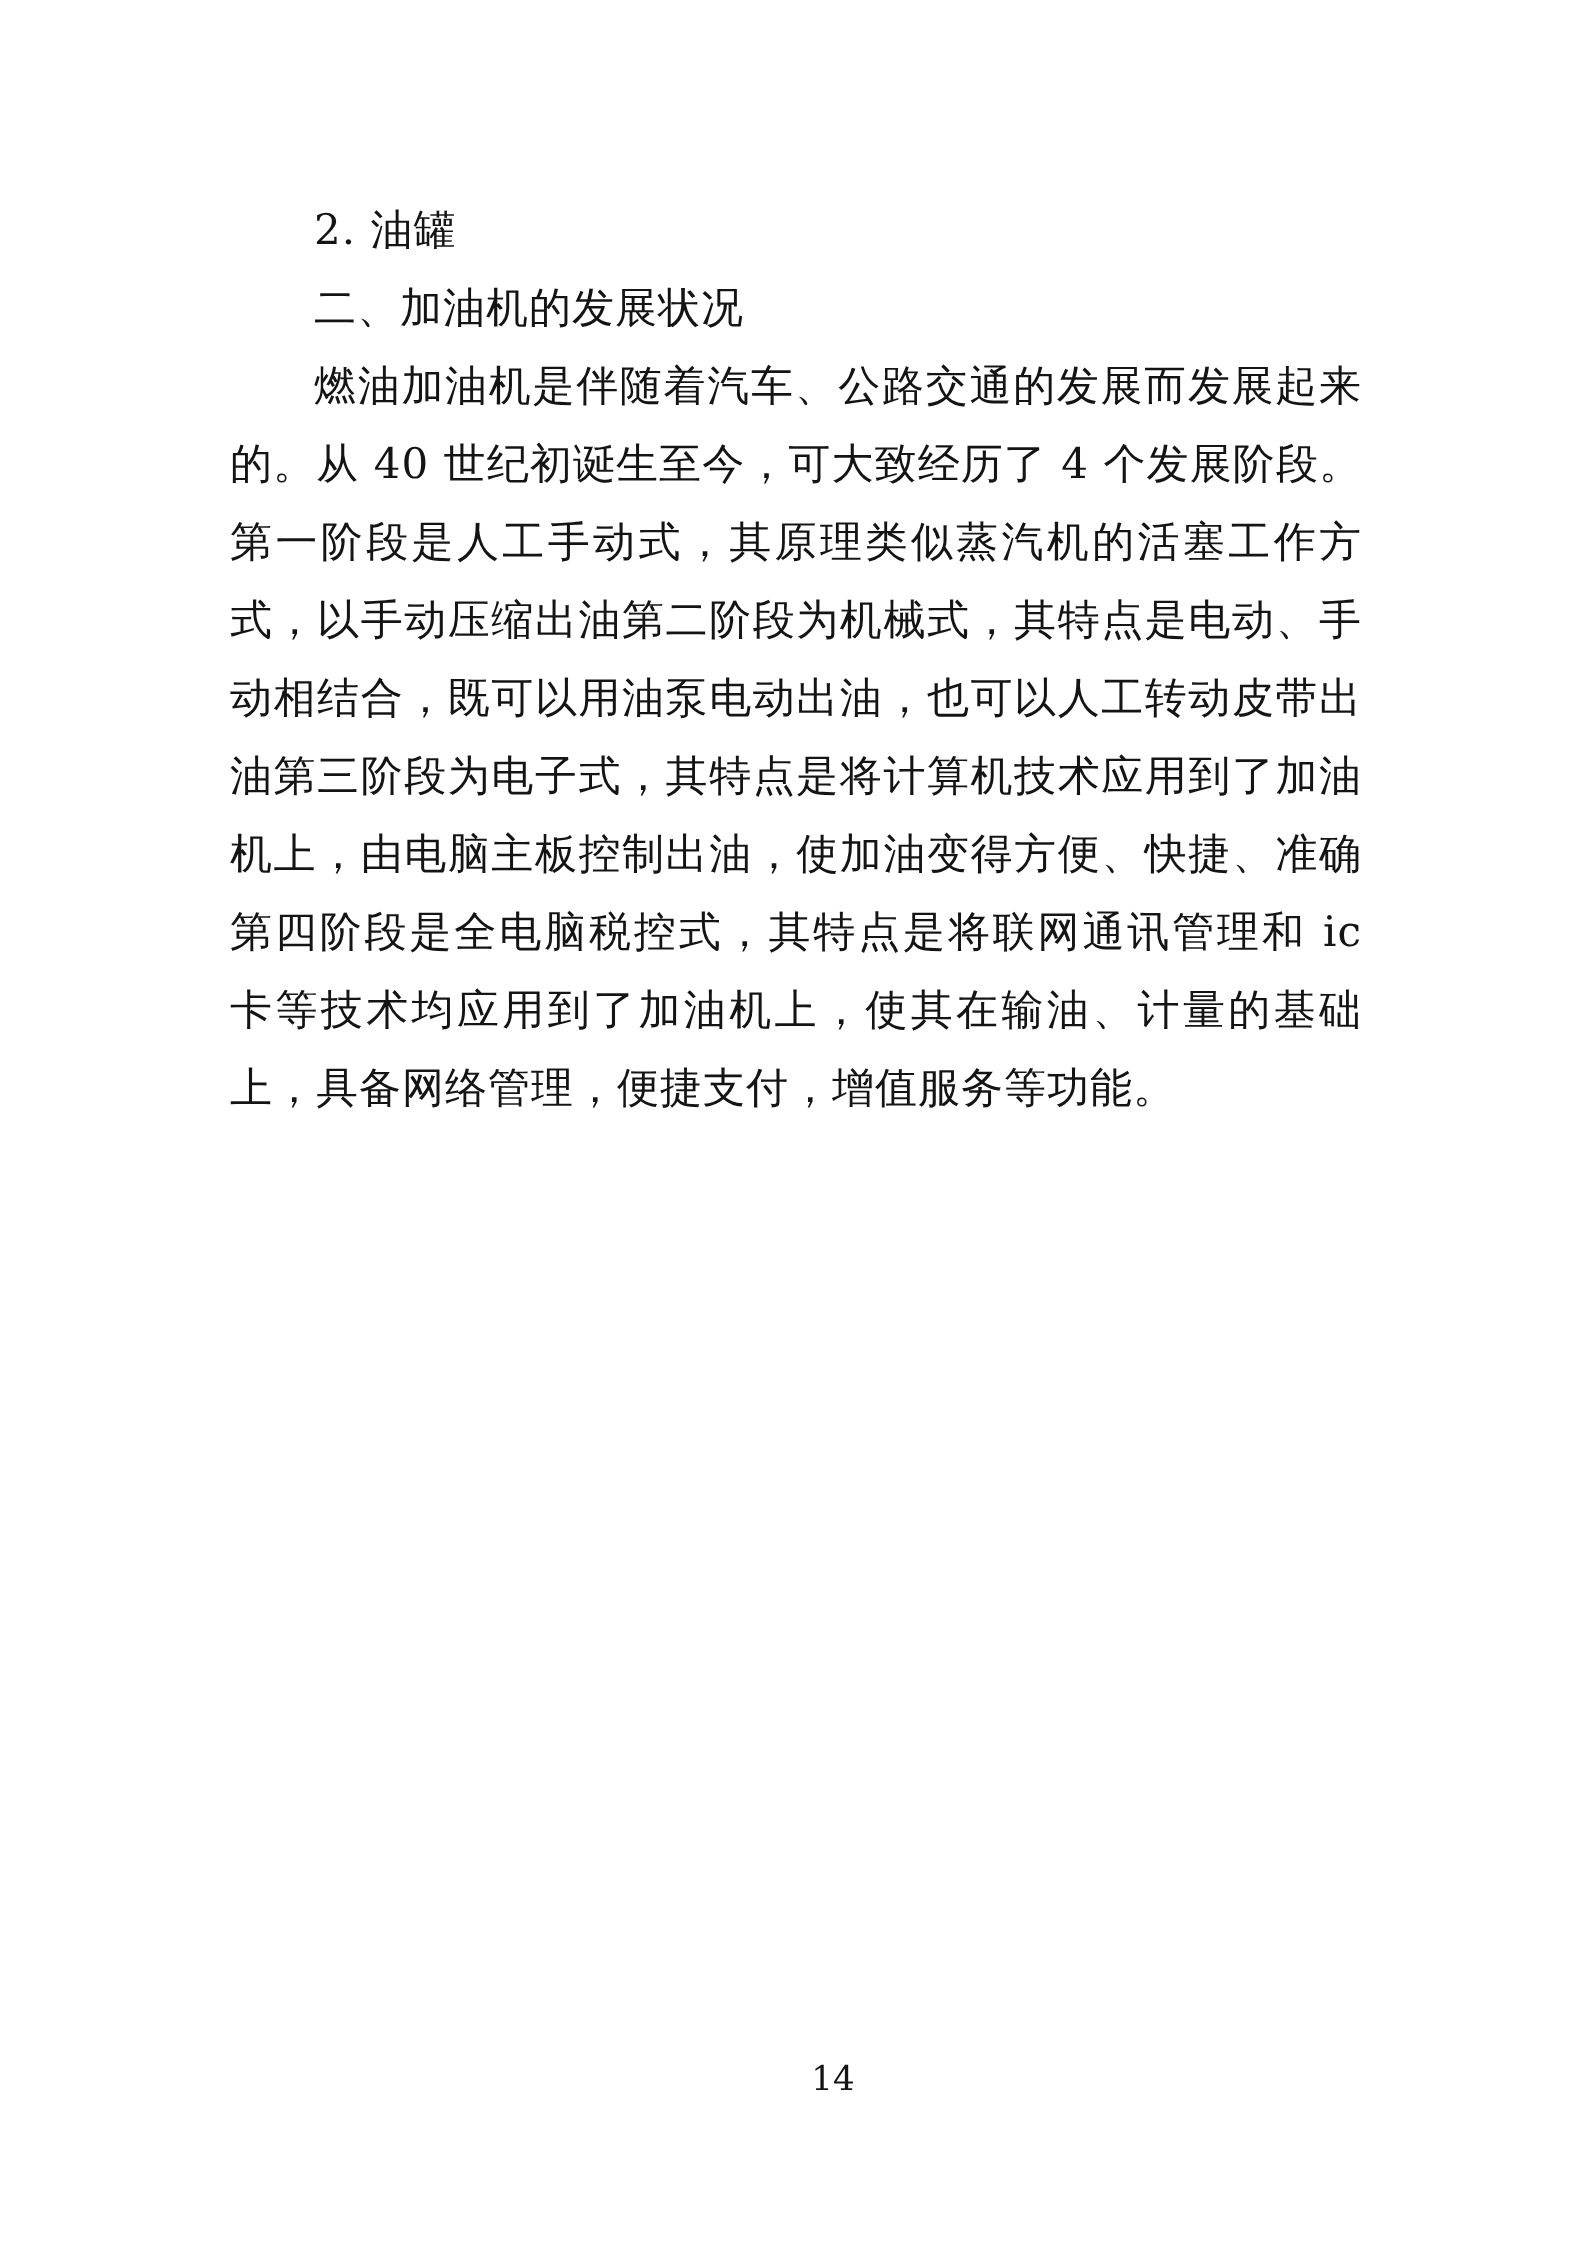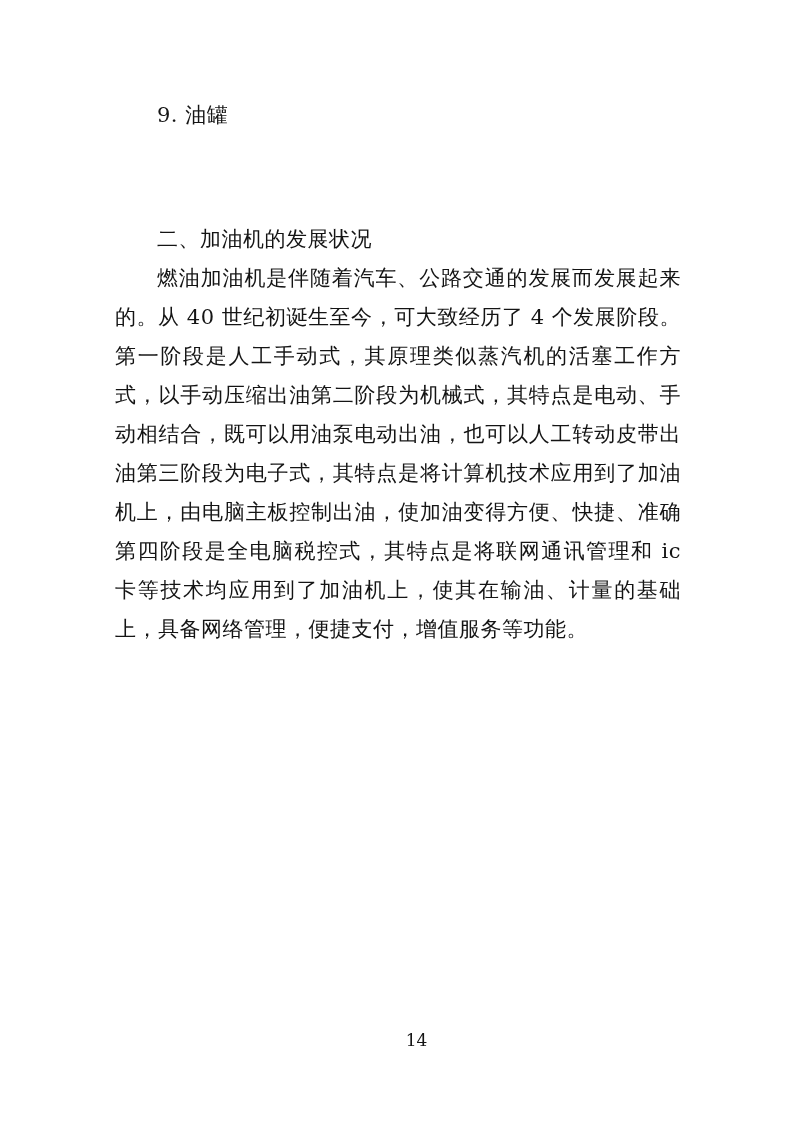--- a/index.html
+++ b/index.html
@@ -28,37 +28,36 @@
     line-height: 39px;
     letter-spacing: 0.5px;
     text-align: justify;
     text-justify: inter-ideograph;
     word-break: break-all;
   }
   p.indent {
     text-indent: 2em;
   }
   p.section-gap {
-    margin-top: 85px;
   }
   .page-number {
     position: absolute;
     left: 0;
     right: 0;
     top: 1030px;
     text-align: center;
     font-size: 17px;
     color: #141414;
     font-family: "DejaVu Serif", "Liberation Serif", serif;
     padding-left: 40px;
   }
 </style>
 </head>
 <body>
 
 <div class="page">
   <div class="content">
-    <p class="para indent">9. 油罐</p>
+    <p class="para indent">2. 油罐</p>
     <p class="para indent section-gap">二、加油机的发展状况</p>
     <p class="para indent">燃油加油机是伴随着汽车、公路交通的发展而发展起来的。从 40 世纪初诞生至今，可大致经历了 4 个发展阶段。第一阶段是人工手动式，其原理类似蒸汽机的活塞工作方式，以手动压缩出油第二阶段为机械式，其特点是电动、手动相结合，既可以用油泵电动出油，也可以人工转动皮带出油第三阶段为电子式，其特点是将计算机技术应用到了加油机上，由电脑主板控制出油，使加油变得方便、快捷、准确第四阶段是全电脑税控式，其特点是将联网通讯管理和 ic 卡等技术均应用到了加油机上，使其在输油、计量的基础上，具备网络管理，便捷支付，增值服务等功能。</p>
   </div>
   <div class="page-number">14</div>
 </div>
 
 </body></html>

